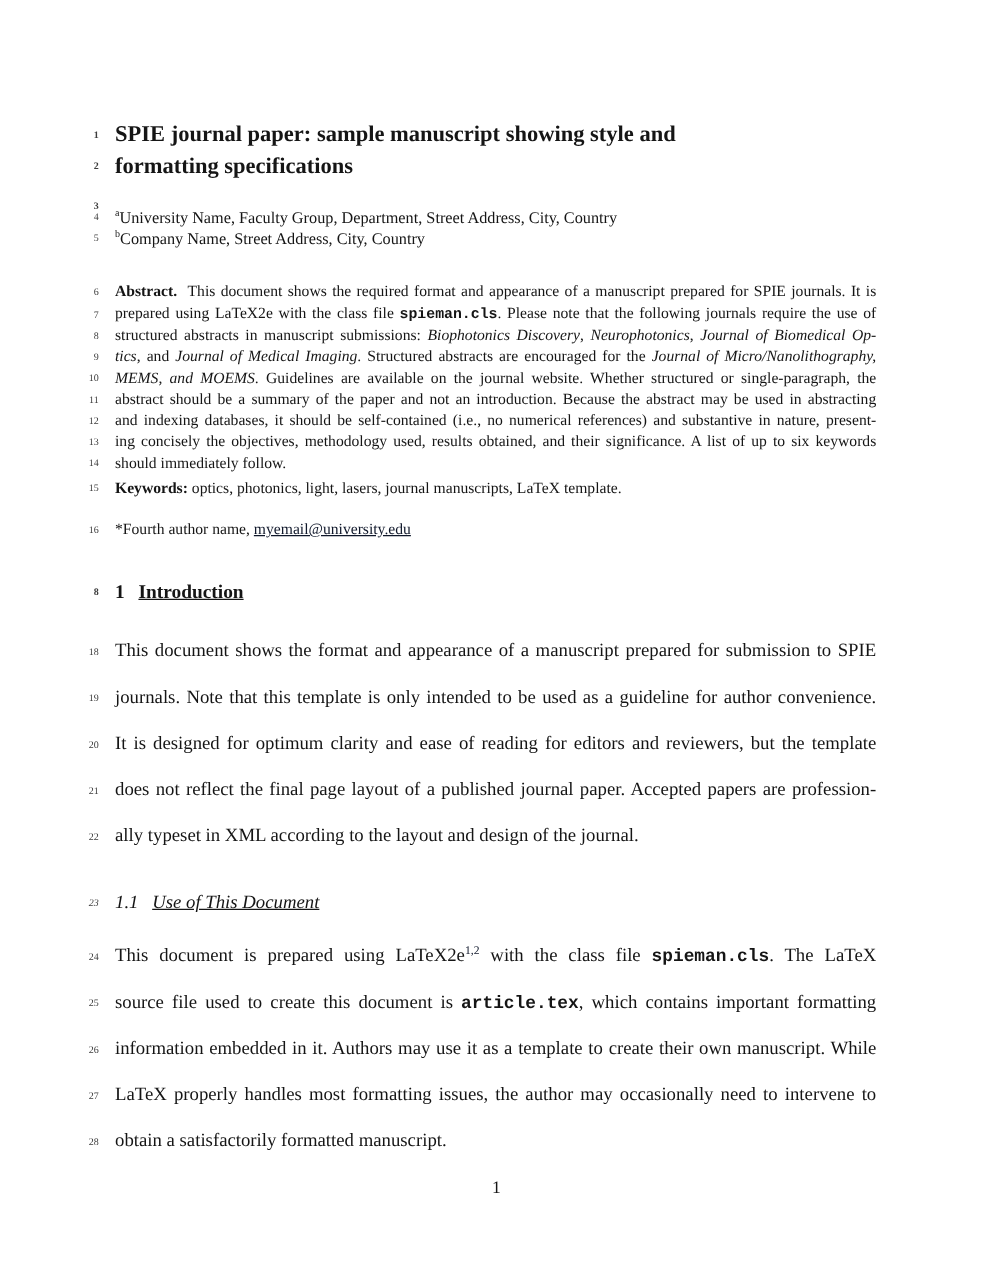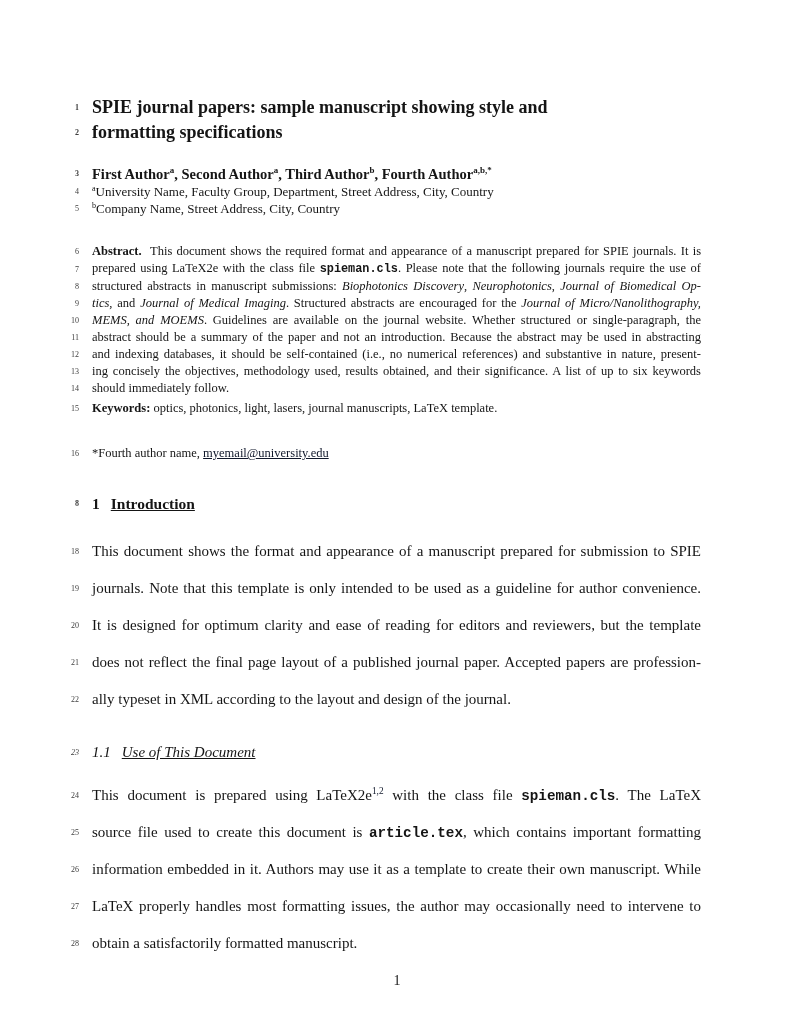--- a/index.html
+++ b/index.html
@@ -30,21 +30,21 @@
   
   .title-block .row{
     font-size:18px;font-weight:bold;line-height:25px;
   }
   .authors-block{margin-top:20px;}
   .author-row{font-size:14.5px;font-weight:bold;line-height:18px;}
   .affil-row{font-size:13px;line-height:17px;}
   .abstract-block{margin-top:26px;}
   .abstract-block .row{font-size:12.5px;line-height:17px;}
   .keywords-row{margin-top:3px;font-size:12.5px;line-height:17px;}
-  .corr-row{margin-top:28px;font-size:12.5px;line-height:17px;}
+  .corr-row{margin-top:16px;font-size:12.5px;line-height:17px;}
   .section-heading{margin-top:32px;font-size:15.5px;font-weight:bold;line-height:20px;}
   .intro-block{margin-top:19px;}
   .body-row{font-size:15px;line-height:37px;height:37px;}
   .subsection-heading{margin-top:16px;font-size:15px;font-style:italic;line-height:37px;height:37px;}
   .body2-block{margin-top:6px;}
   .pagenum{
     margin-top:9px;
     width:794px;margin-left:-92px;
     text-align:center;font-size:14px;line-height:20px;
   }
@@ -59,32 +59,31 @@
   .gap{margin-left:11px;text-decoration:underline;}
 </style>
 </head>
 <body>
 
 <div class="content">
 
   <div class="title-block">
     <div class="row">
       <span class="lineno">1</span>
-      <span><span>SPIE journal papers: sample manuscript showing style and</span></span>
+      <span><span>SPIE journal paper: sample manuscript showing style and</span></span>
     </div>
     <div class="row">
       <span class="lineno">2</span>
       <span><span>formatting specifications</span></span>
     </div>
   </div>
 
   <div class="authors-block">
     <div class="row author-row">
       <span class="lineno">3</span>
-      <span><span>First Author</span><span class="sup">a</span><span>, </span><span>Second Author</span><span class="sup">a</span><span>, </span><span>Third Author</span><span class="sup">b</span><span>, </span><span>Fourth Author</span><span class="sup">a,b,*</span></span>
     </div>
     <div class="row affil-row">
       <span class="lineno">4</span>
       <span><span class="sup">a</span><span>University Name, Faculty Group, Department, Street Address, City, Country</span></span>
     </div>
     <div class="row affil-row">
       <span class="lineno">5</span>
       <span><span class="sup">b</span><span>Company Name, Street Address, City, Country</span></span>
     </div>
   </div>

